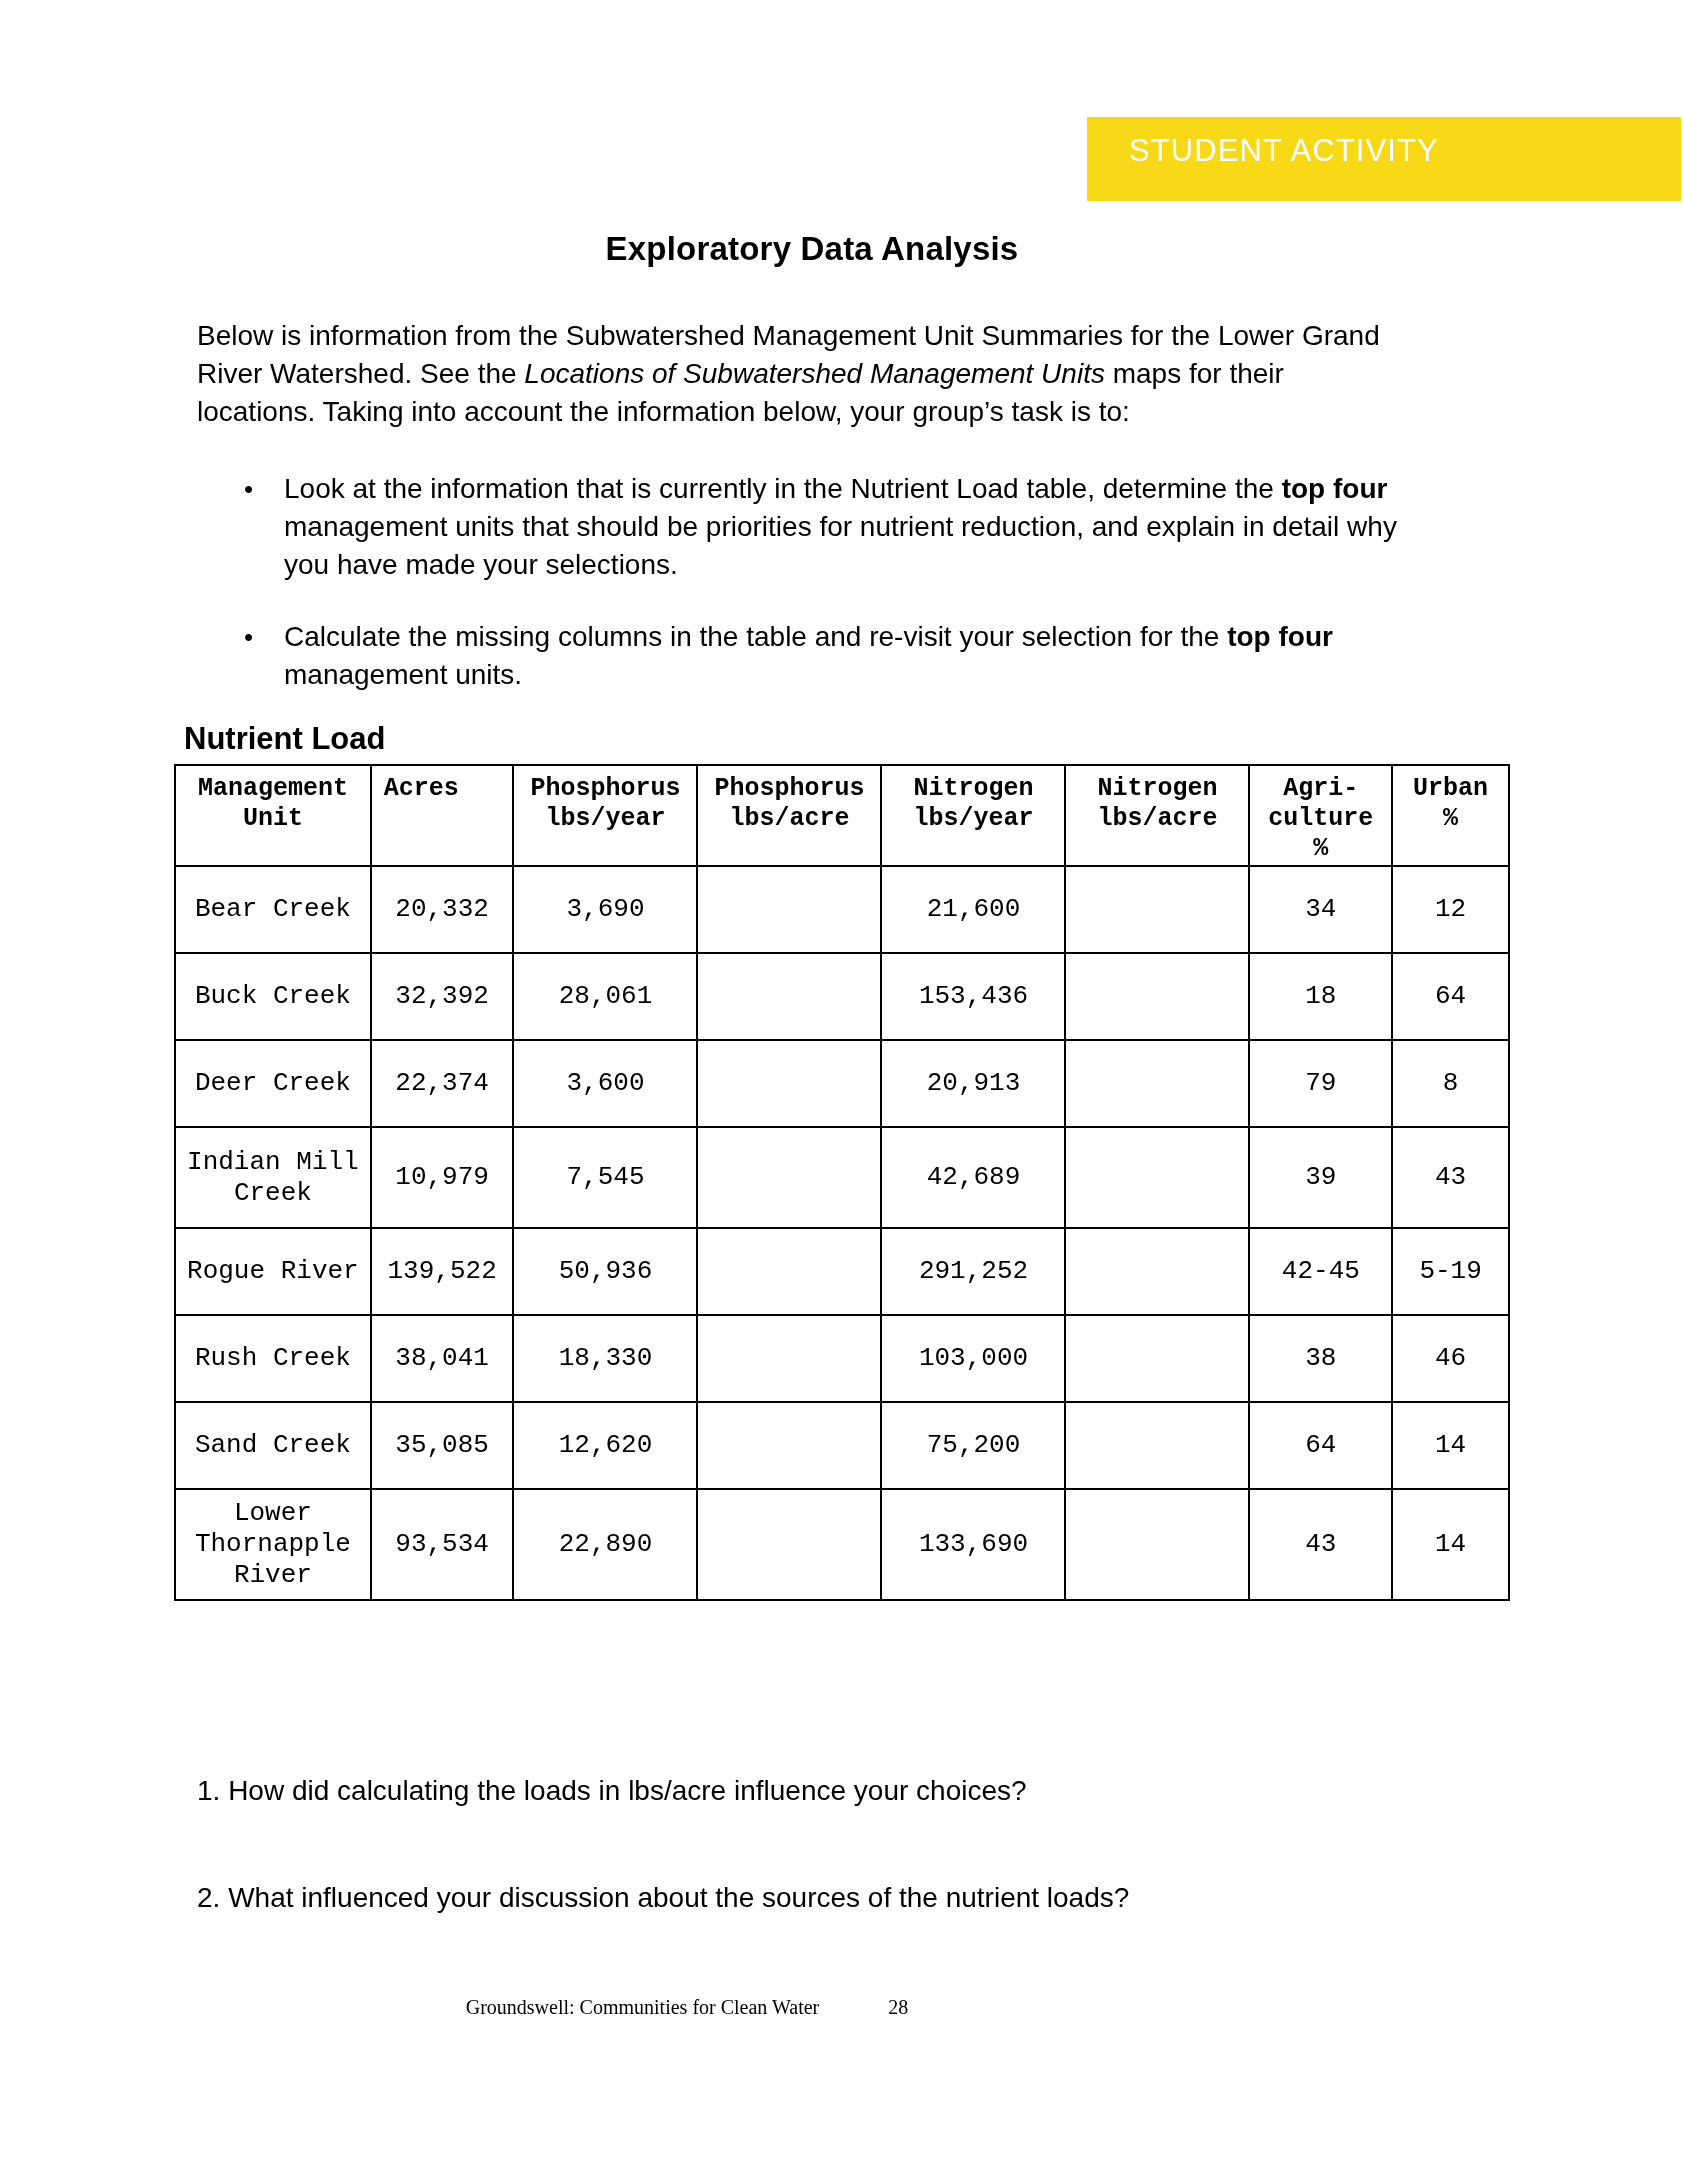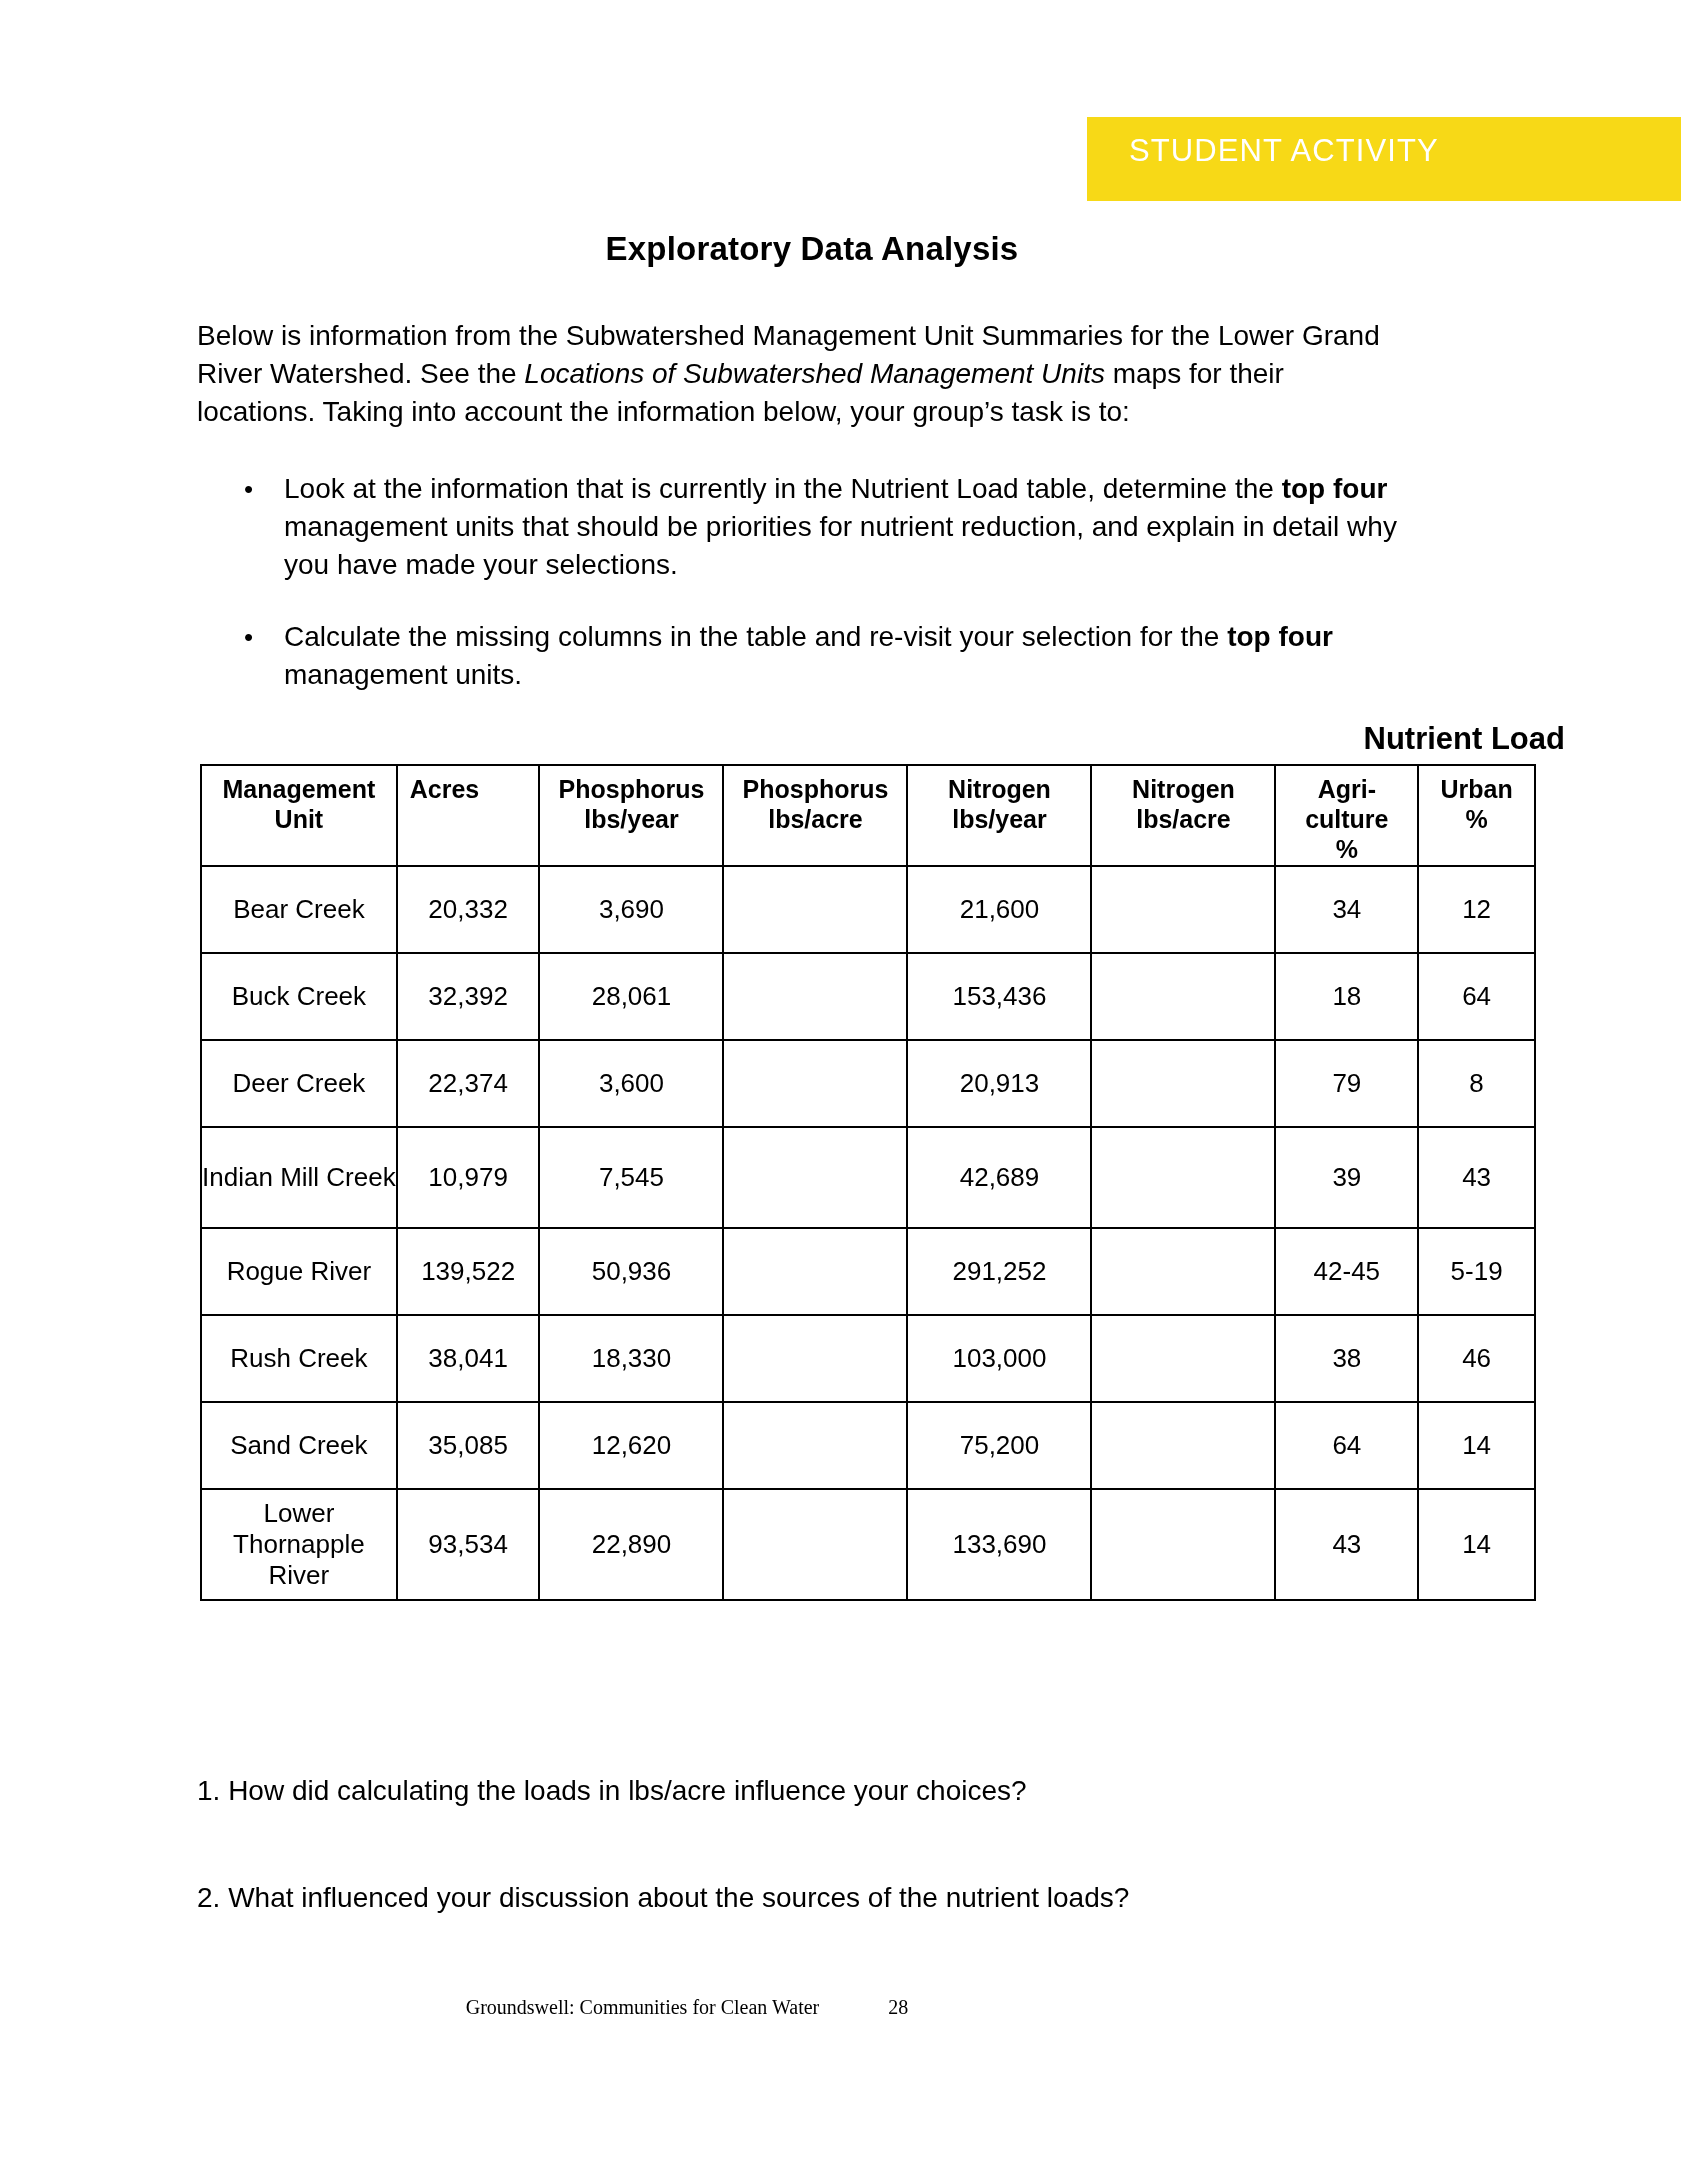--- a/index.html
+++ b/index.html
@@ -89,36 +89,37 @@
     text-align: left;
     padding-left: 6px;
     box-sizing: border-box;
   }
   .bullet-text { flex: 1 1 auto; }
   .bullet-text b { font-weight: bold; }
 
   
   .table-title {
     position: absolute;
-    left: 177px;
+    left: 184px;
     top: 721px;
     width: 1388px;
-    text-align: right;
+    text-align: left;
     font-size: 31px;
     font-weight: bold;
   }
 
   .nutrient-table {
     position: absolute;
-    left: 200px;
+    left: 174px;
     top: 764px;
     width: 1336px;
     border-collapse: collapse;
     table-layout: fixed;
     font-size: 25px;
+    font-family: Liberation Mono, monospace;
   }
   .nutrient-table td, .nutrient-table th {
     border: 2px solid #000000;
     text-align: center;
     vertical-align: middle;
     padding: 0;
     font-weight: normal;
   }
   .nutrient-table thead th {
     font-weight: bold;

